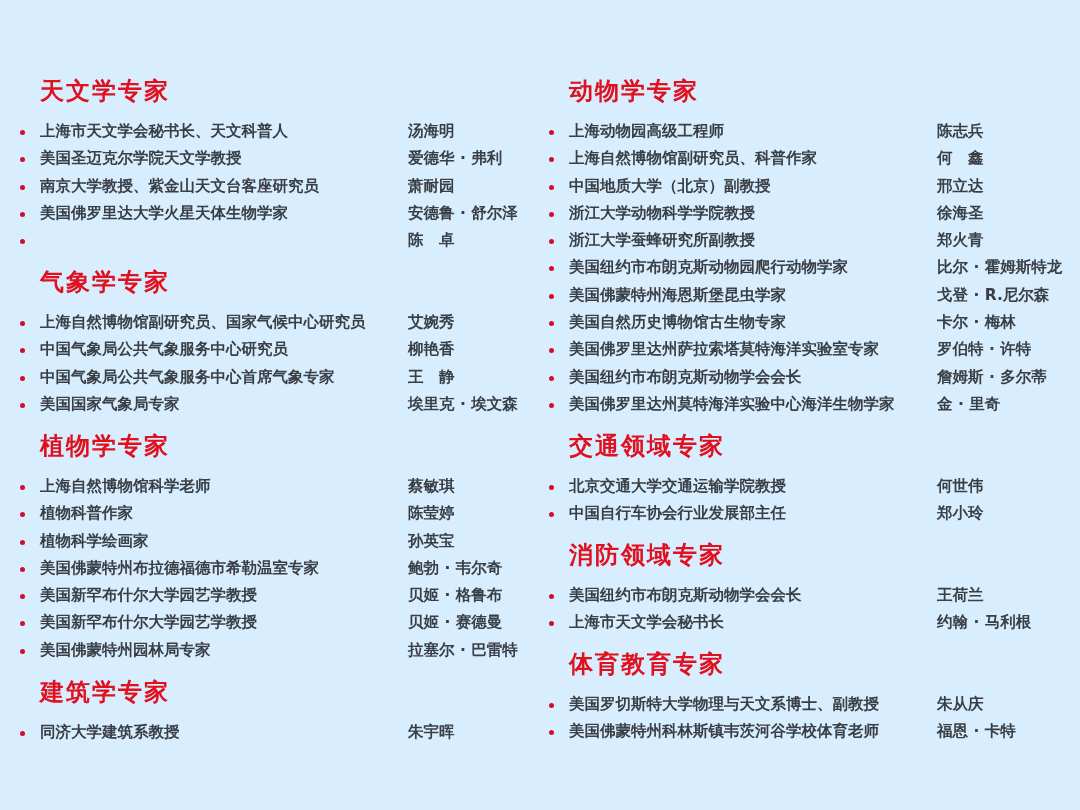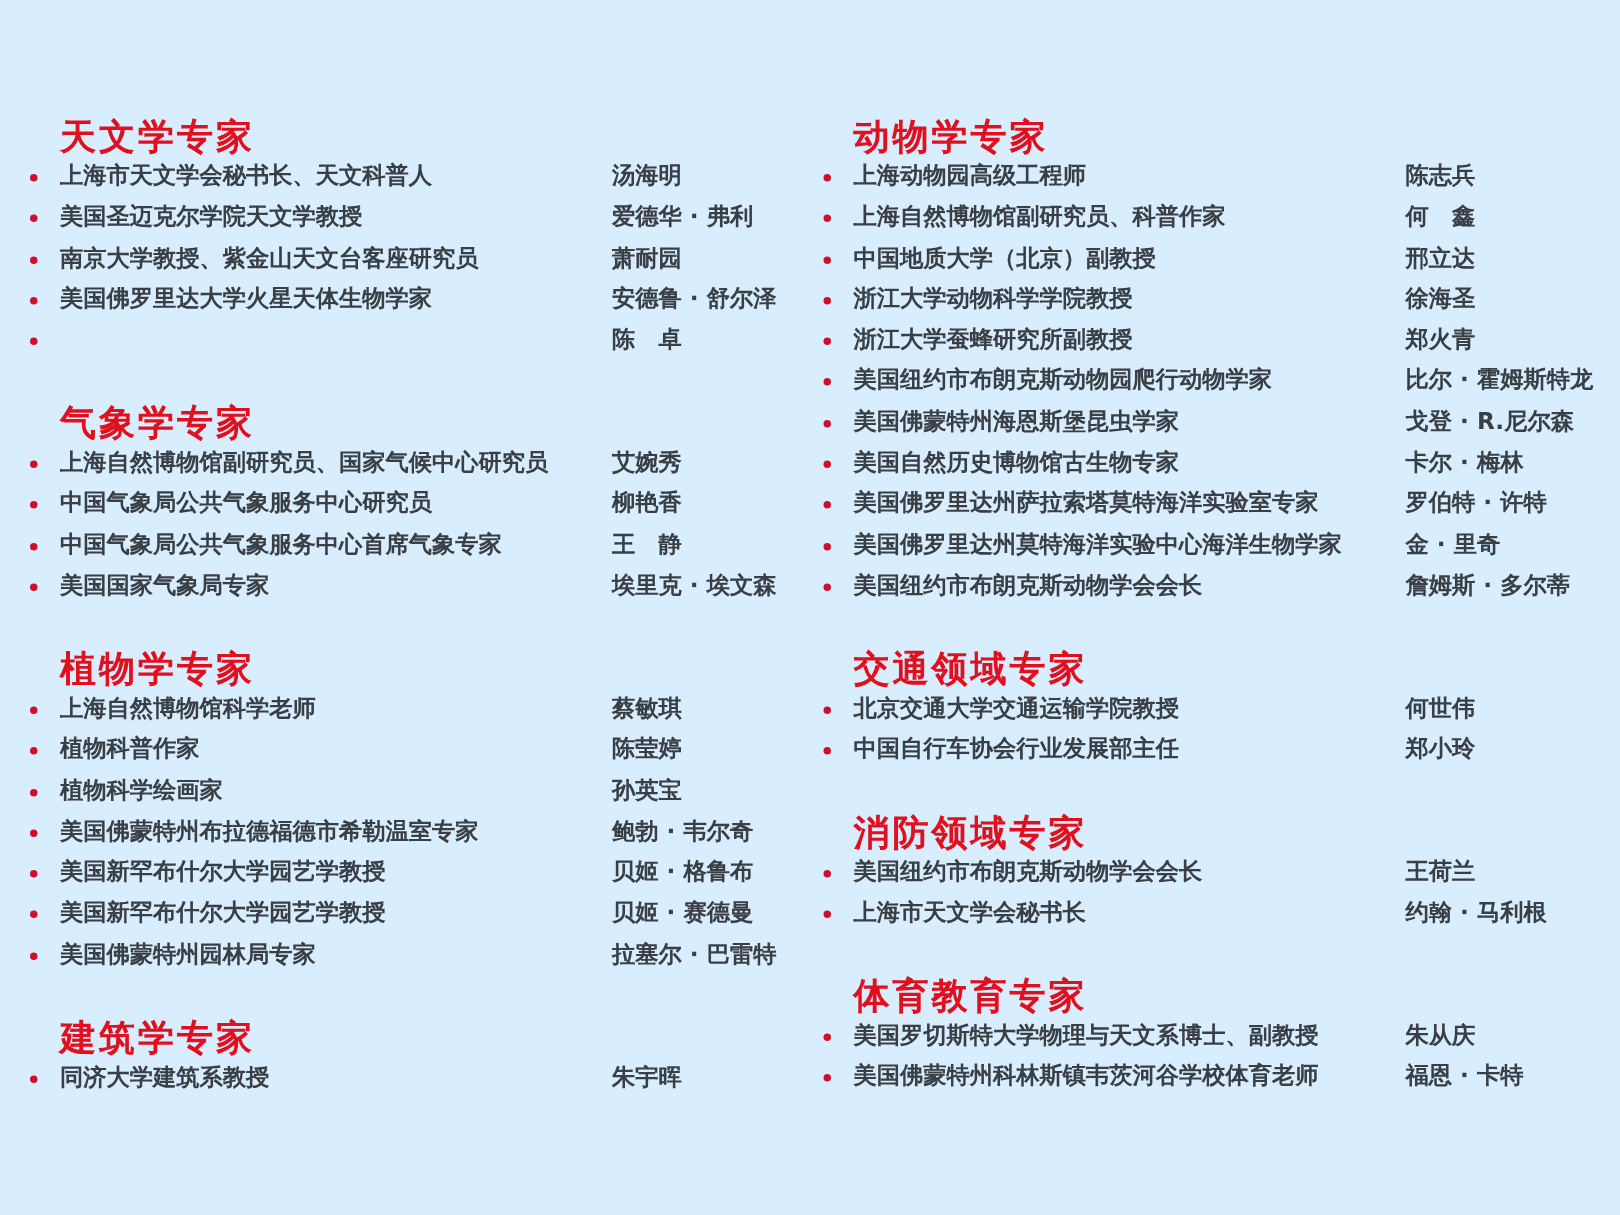--- a/index.html
+++ b/index.html
@@ -17,21 +17,21 @@
   .heading {
     position: absolute;
     left: 40px; top: 0;
     color: #E0101E;
     font-size: 24px;
     font-weight: bold;
     letter-spacing: 2px;
     line-height: 30px;
     white-space: nowrap;
   }
-  .rows { position: absolute; left: 0; top: 28px; width: 540px; }
+  .rows { position: absolute; left: 0; top: 42px; width: 540px; }
   .row {
     position: relative;
     height: 27.3px;
     line-height: 27.3px;
     font-size: 15.5px;
     font-weight: bold;
     color: #3A3F45;
     white-space: nowrap;
   }
   .bullet {
@@ -198,27 +198,27 @@
           <span class="desc">美国自然历史博物馆古生物专家</span>
           <span class="name">卡尔 · 梅林</span>
         </div>
         <div class="row">
           <span class="bullet"></span>
           <span class="desc">美国佛罗里达州萨拉索塔莫特海洋实验室专家</span>
           <span class="name">罗伯特 · 许特</span>
         </div>
         <div class="row">
           <span class="bullet"></span>
+          <span class="desc">美国纽约市布朗克斯动物学会会长</span>
+          <span class="name">詹姆斯 · 多尔蒂</span>
+        </div>
+        <div class="row">
+          <span class="bullet"></span>
           <span class="desc">美国佛罗里达州莫特海洋实验中心海洋生物学家</span>
           <span class="name">金 · 里奇</span>
-        </div>
-        <div class="row">
-          <span class="bullet"></span>
-          <span class="desc">美国纽约市布朗克斯动物学会会长</span>
-          <span class="name">詹姆斯 · 多尔蒂</span>
         </div>
       </div>
     </div>
   <div class="section" style="top:431px">
       <div class="heading">交通领域专家</div>
       <div class="rows">
         <div class="row">
           <span class="bullet"></span>
           <span class="desc">北京交通大学交通运输学院教授</span>
           <span class="name">何世伟</span>

